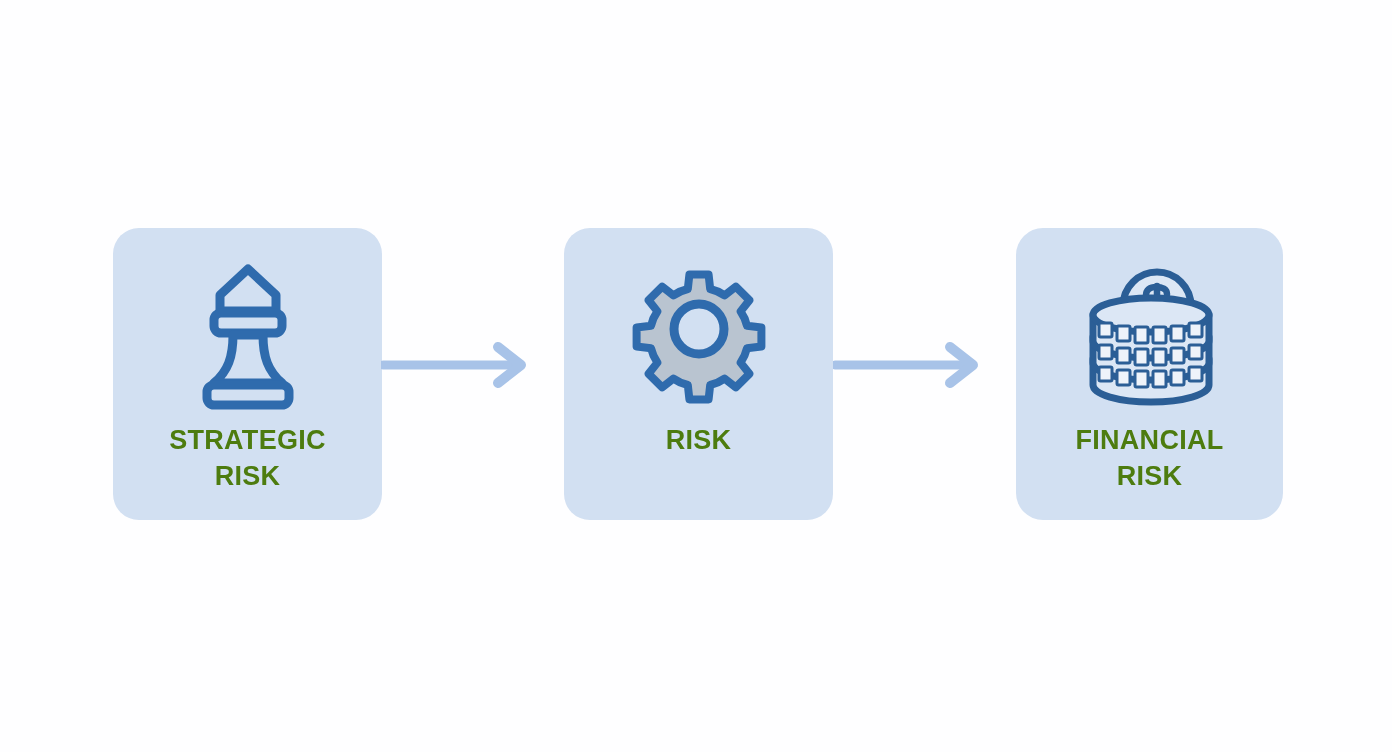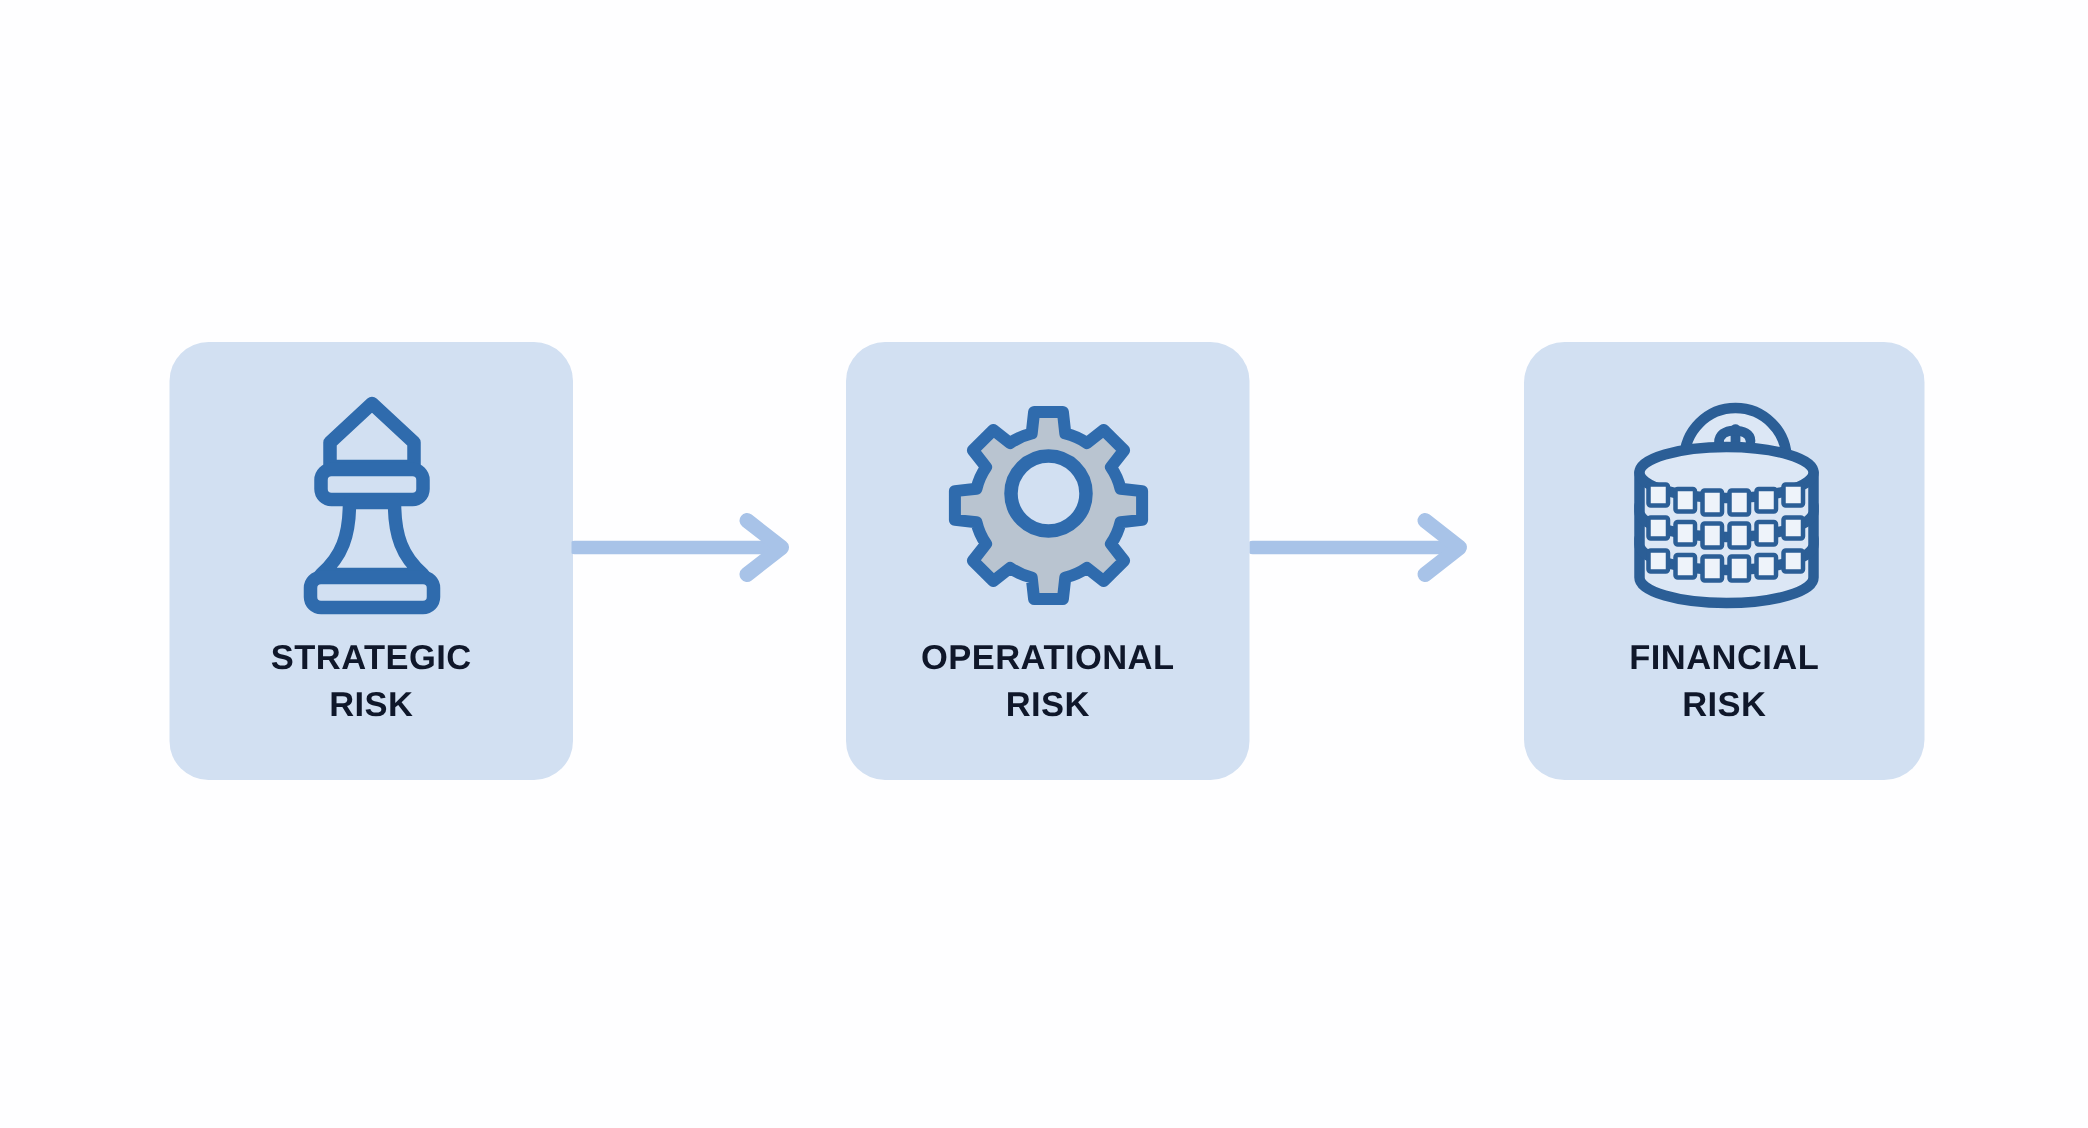--- a/index.html
+++ b/index.html
@@ -53,24 +53,24 @@
   .icon-wrap {
     width: 160px;
     height: 165px;
     display: flex;
     align-items: center;
     justify-content: center;
     margin-bottom: 4px;
   }
 
   .card-label {
-    font-size: 23px;
+    font-size: 27px;
     font-weight: bold;
     letter-spacing: 0.3px;
-    color: #0f172a;
+    color: #4d7c0f;
     text-align: center;
     line-height: 1.33;
     width: 100%;
     padding: 0 6px;
     box-sizing: border-box;
   }
   .card-label .l2 { display: block; }
 
   
   .arrow {
@@ -134,21 +134,20 @@
               A 52 52 0 0 1 -60 24
               L -78 22 L -78 -2 L -60 -4
               A 52 52 0 0 1 -52 -22
               L -63 -36 L -46 -53 L -32 -42
               A 52 52 0 0 1 -14 -50 Z" transform="scale(0.80) translate(0,-10)" fill="#b9c4d0" stroke="#2f6bad" stroke-width="10" stroke-linejoin="round"></path>
             <circle cx="0" cy="-8" r="25" fill="#d2e0f2" stroke="#2f6bad" stroke-width="9"></circle>
           </g>
         </svg>
       </div>
       <div class="card-label">
-        <span>OPERATIONAL</span>
         <span class="l2">RISK</span>
       </div>
     </div>
 
     <div class="arrow arrow-2">
       <svg width="152" height="52" viewBox="0 0 152 52" fill="none" xmlns="http://www.w3.org/2000/svg">
         <path d="M2 26 L128 26" stroke="#a8c3e8" stroke-width="9" stroke-linecap="round"></path>
         <path d="M117 8 L140 26 L117 44" stroke="#a8c3e8" stroke-width="10" stroke-linecap="round" stroke-linejoin="round" fill="none"></path>
       </svg>
     </div>

